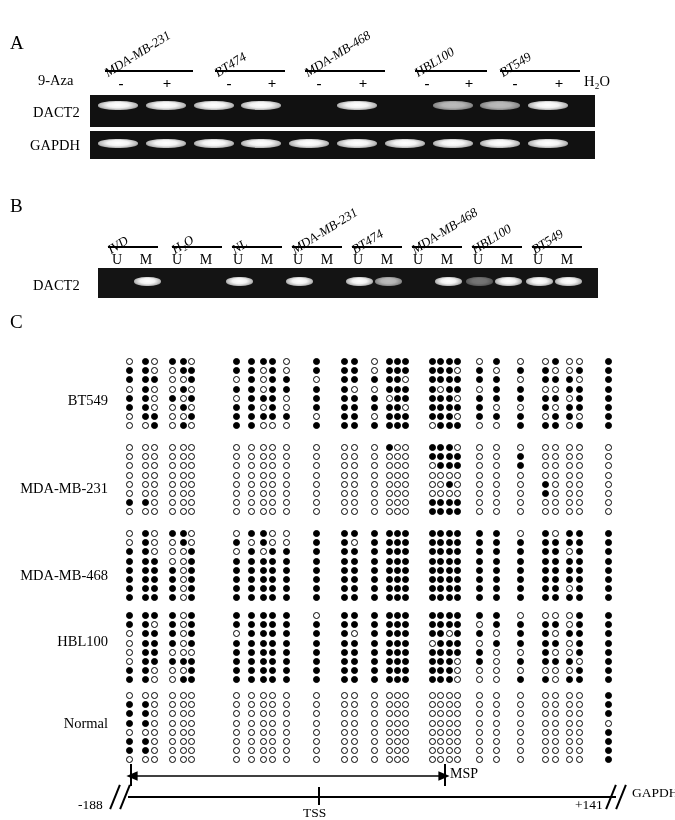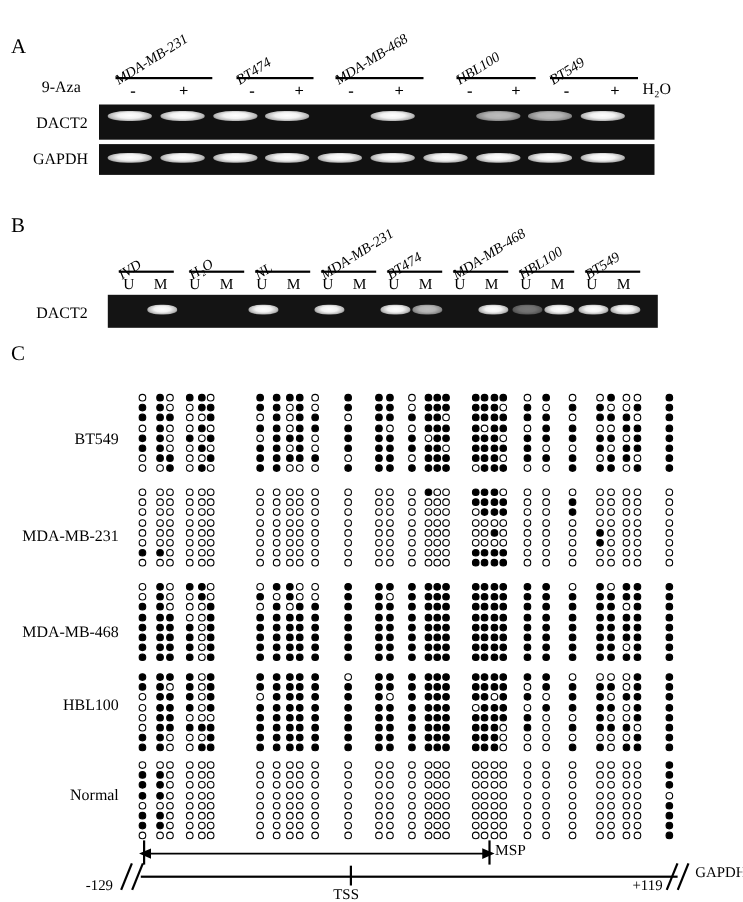--- a/index.html
+++ b/index.html
@@ -1385,16 +1385,16 @@
 </svg>
 <div class="abs msp-text" style="left:450px;top:767px;">MSP</div>
 
 <div class="abs axis-line" style="left:128px;top:796px;width:488px;"></div>
 <div class="abs tick" style="left:318px;top:787px;height:18px;"></div>
 <div class="abs slash" style="left:114px;top:784px;"></div>
 <div class="abs slash" style="left:124px;top:784px;"></div>
 <div class="abs slash" style="left:610px;top:784px;"></div>
 <div class="abs slash" style="left:620px;top:784px;"></div>
 
-<div class="abs ax-text" style="left:78px;top:798px;">-129</div>
+<div class="abs ax-text" style="left:78px;top:798px;">-188</div>
 <div class="abs ax-text" style="left:303px;top:806px;">TSS</div>
-<div class="abs ax-text" style="left:575px;top:798px;">+119</div>
+<div class="abs ax-text" style="left:575px;top:798px;">+141</div>
 <div class="abs ax-text" style="left:632px;top:786px;">GAPDH</div>
 
 </body></html>

